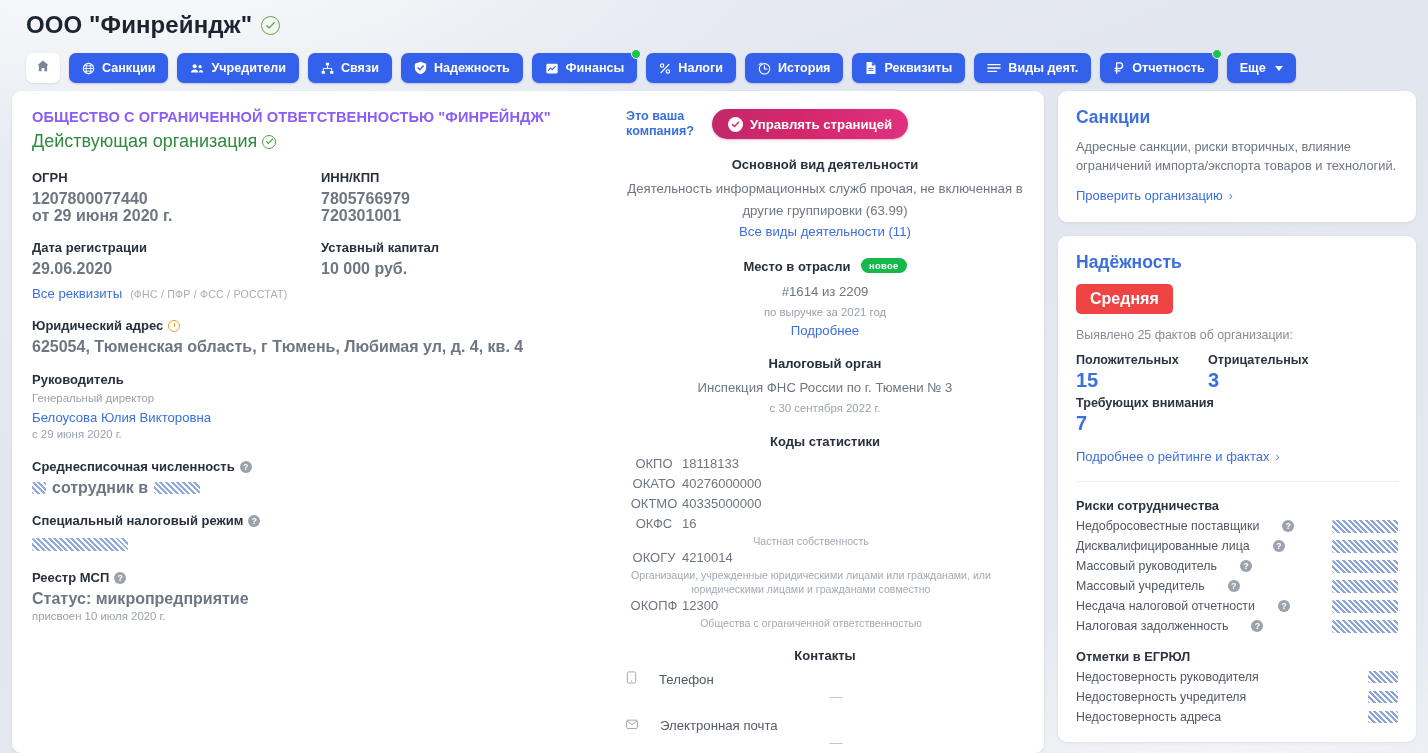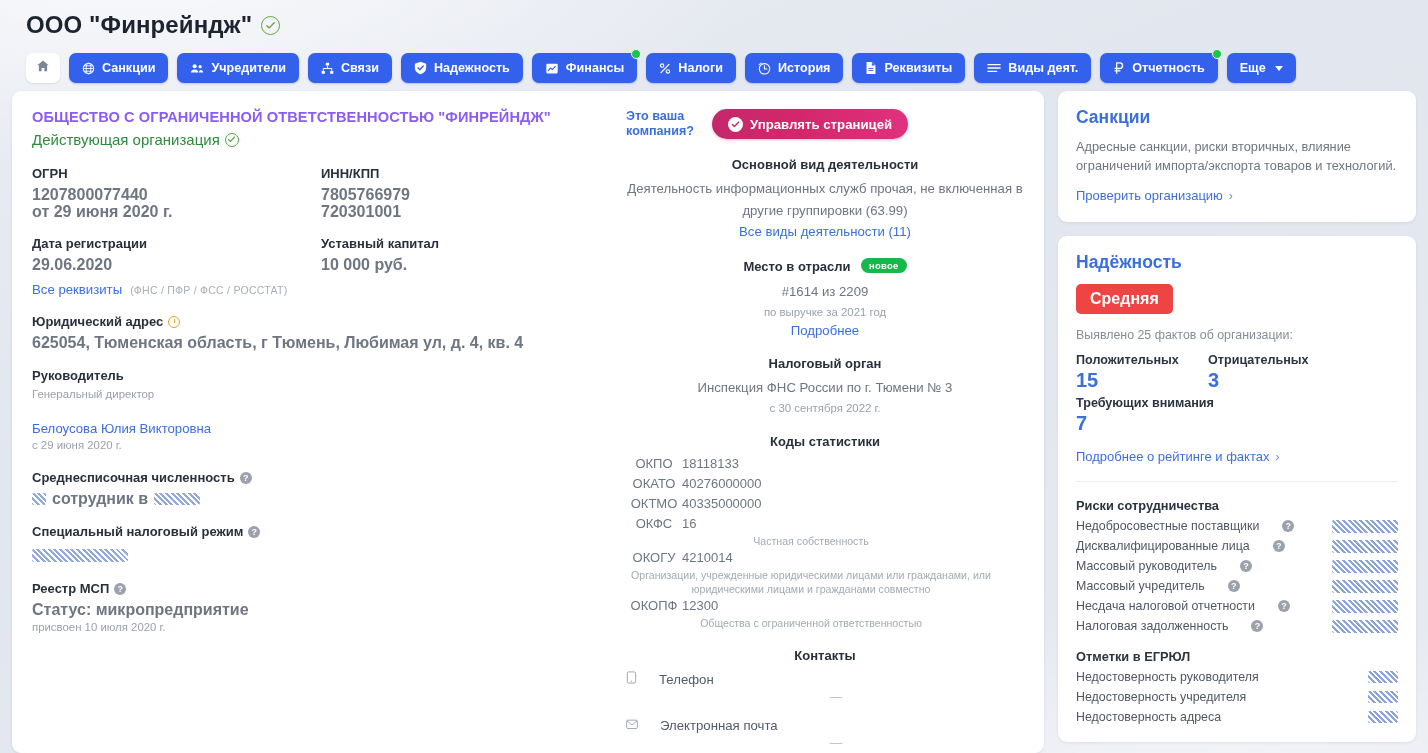--- a/index.html
+++ b/index.html
@@ -58,21 +58,21 @@
     box-shadow: 0 1px 3px rgba(30,45,90,.09);
   }
   .main-card { width: 1034px; height: 662px; padding: 18px 20px 0 20px; display: flex; }
   .col-left { width: 592px; padding-right: 14px; }
   .col-mid { width: 400px; padding-left: 2px; }
   .side { width: 368px; display: flex; flex-direction: column; gap: 14px; }
 
   
   .org-name { font-size: 14.6px; font-weight: 700; color: #8b5cf6; letter-spacing: .1px; }
   .status-row { display: flex; align-items: center; gap: 5px; margin-top: 6px; }
-  .status-active { font-size: 15px; color: #2e8b3d; }
+  .status-active { font-size: 18px; color: #2e8b3d; }
   .status-ic { width: 14px; height: 14px; border-radius: 50%; border: 1.3px solid #4da544; display: inline-flex; align-items: center; justify-content: center; }
 
   .grid2 { display: flex; margin-top: 18px; }
   .g-col { width: 296px; }
   .lbl { font-size: 13px; font-weight: 700; color: #28303c; }
   .val { font-size: 16px; color: #6e7682; margin-top: 5px; line-height: 17px; font-weight: 700; }
   .sub { font-size: 11.4px; color: #9aa1ac; margin-top: 2px; line-height: 15px; }
   .lnk { color: #3b6fdc; font-size: 13.2px; cursor: pointer; }
   .grey-note { color: #a8aeb8; font-size: 10.6px; letter-spacing: .2px; }
   .blk { margin-top: 17px; }
@@ -326,21 +326,21 @@
           <div class="lbl-row">
             <span class="lbl">Юридический адрес</span>
             <span class="clock-ic"></span>
           </div>
           <div class="val">625054, Тюменская область, г Тюмень, Любимая ул, д. 4, кв. 4</div>
         </div>
 
         <div class="blk">
           <div class="lbl">Руководитель</div>
           <div class="sub" style="margin-top:4px">Генеральный директор</div>
-          <div class="lnk" style="margin-top:19px">Белоусова Юлия Викторовна</div>
+          <div class="lnk" style="margin-top:4px">Белоусова Юлия Викторовна</div>
           <div class="sub">с 29 июня 2020 г.</div>
         </div>
 
         <div class="blk">
           <div class="lbl-row">
             <span class="lbl">Среднесписочная численность</span>
             <span class="info-ic">?</span>
           </div>
           <div class="val" style="display:flex; align-items:center; gap:6px;">
             <span class="hidden-bar" style="width:14px"></span>

